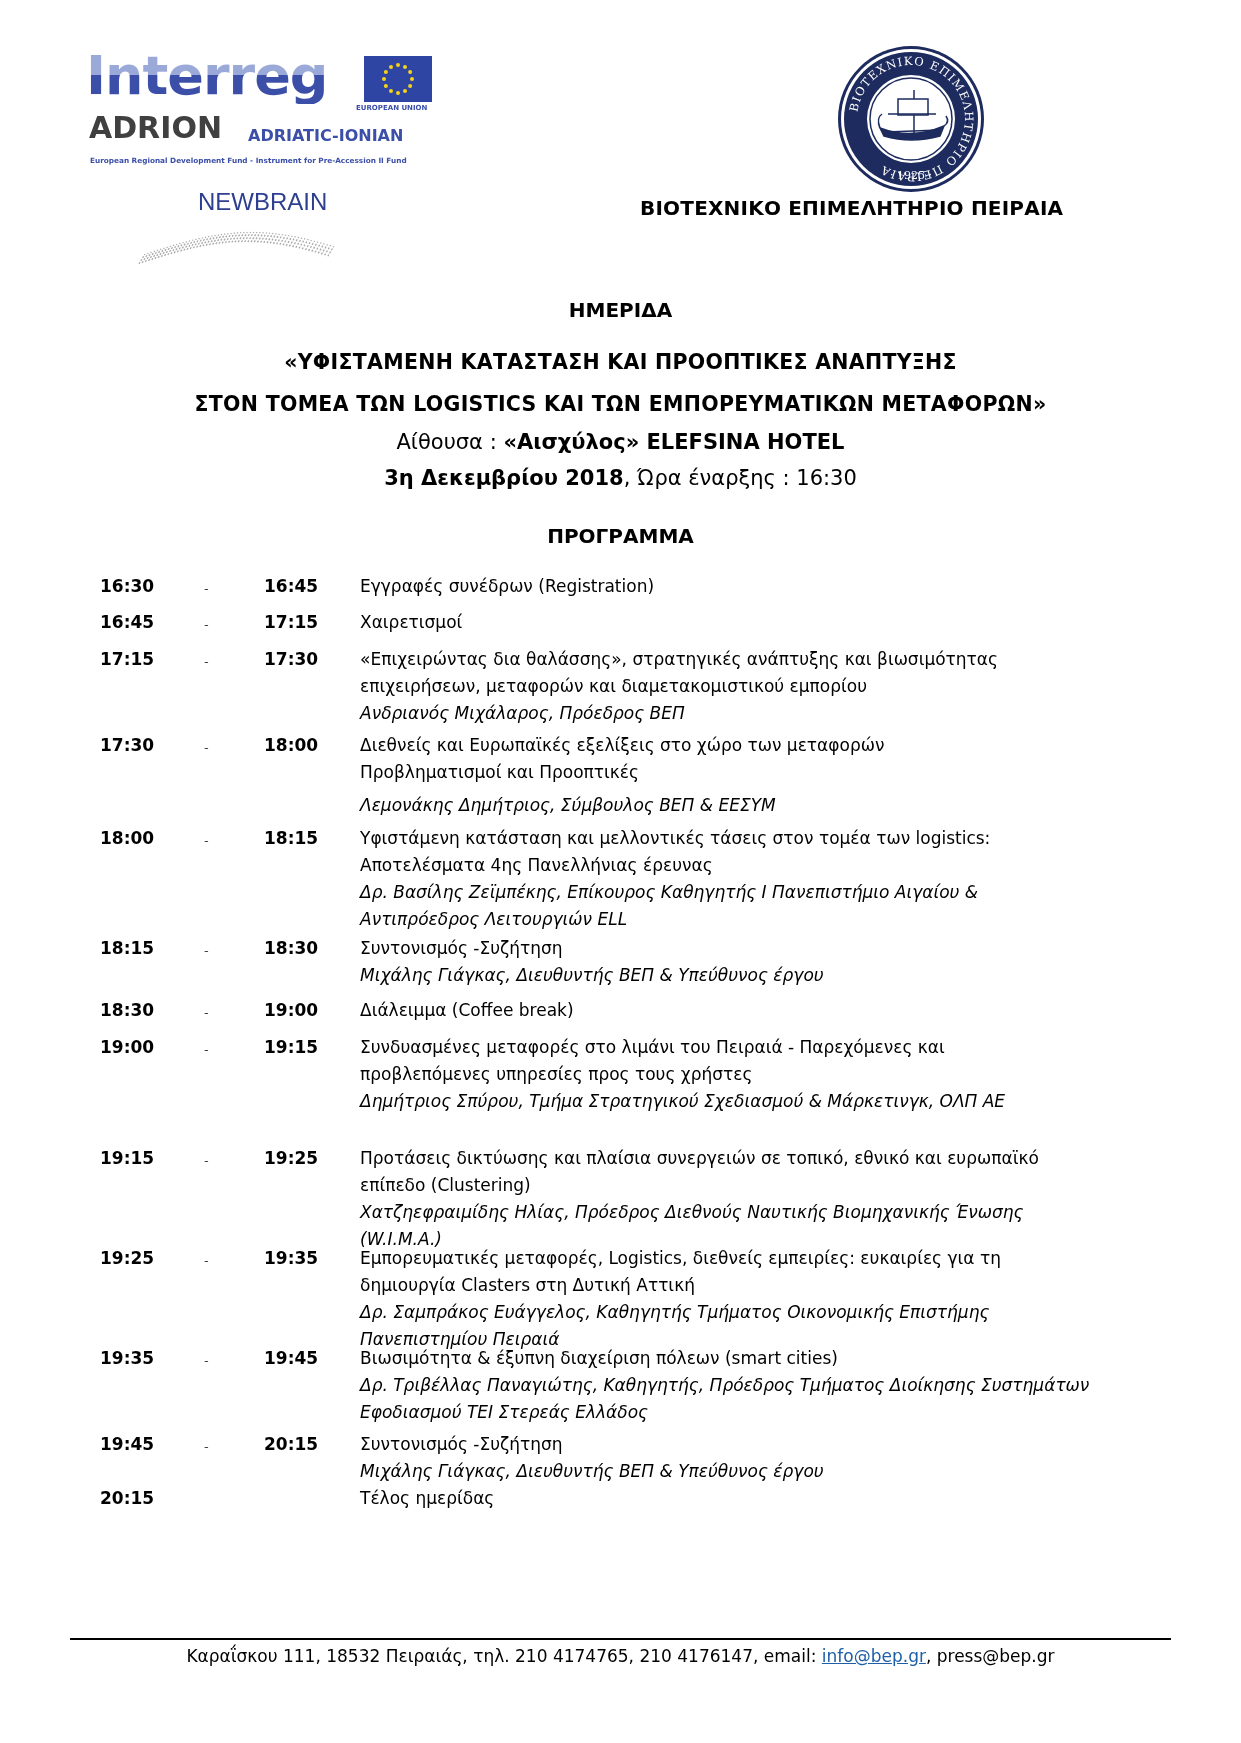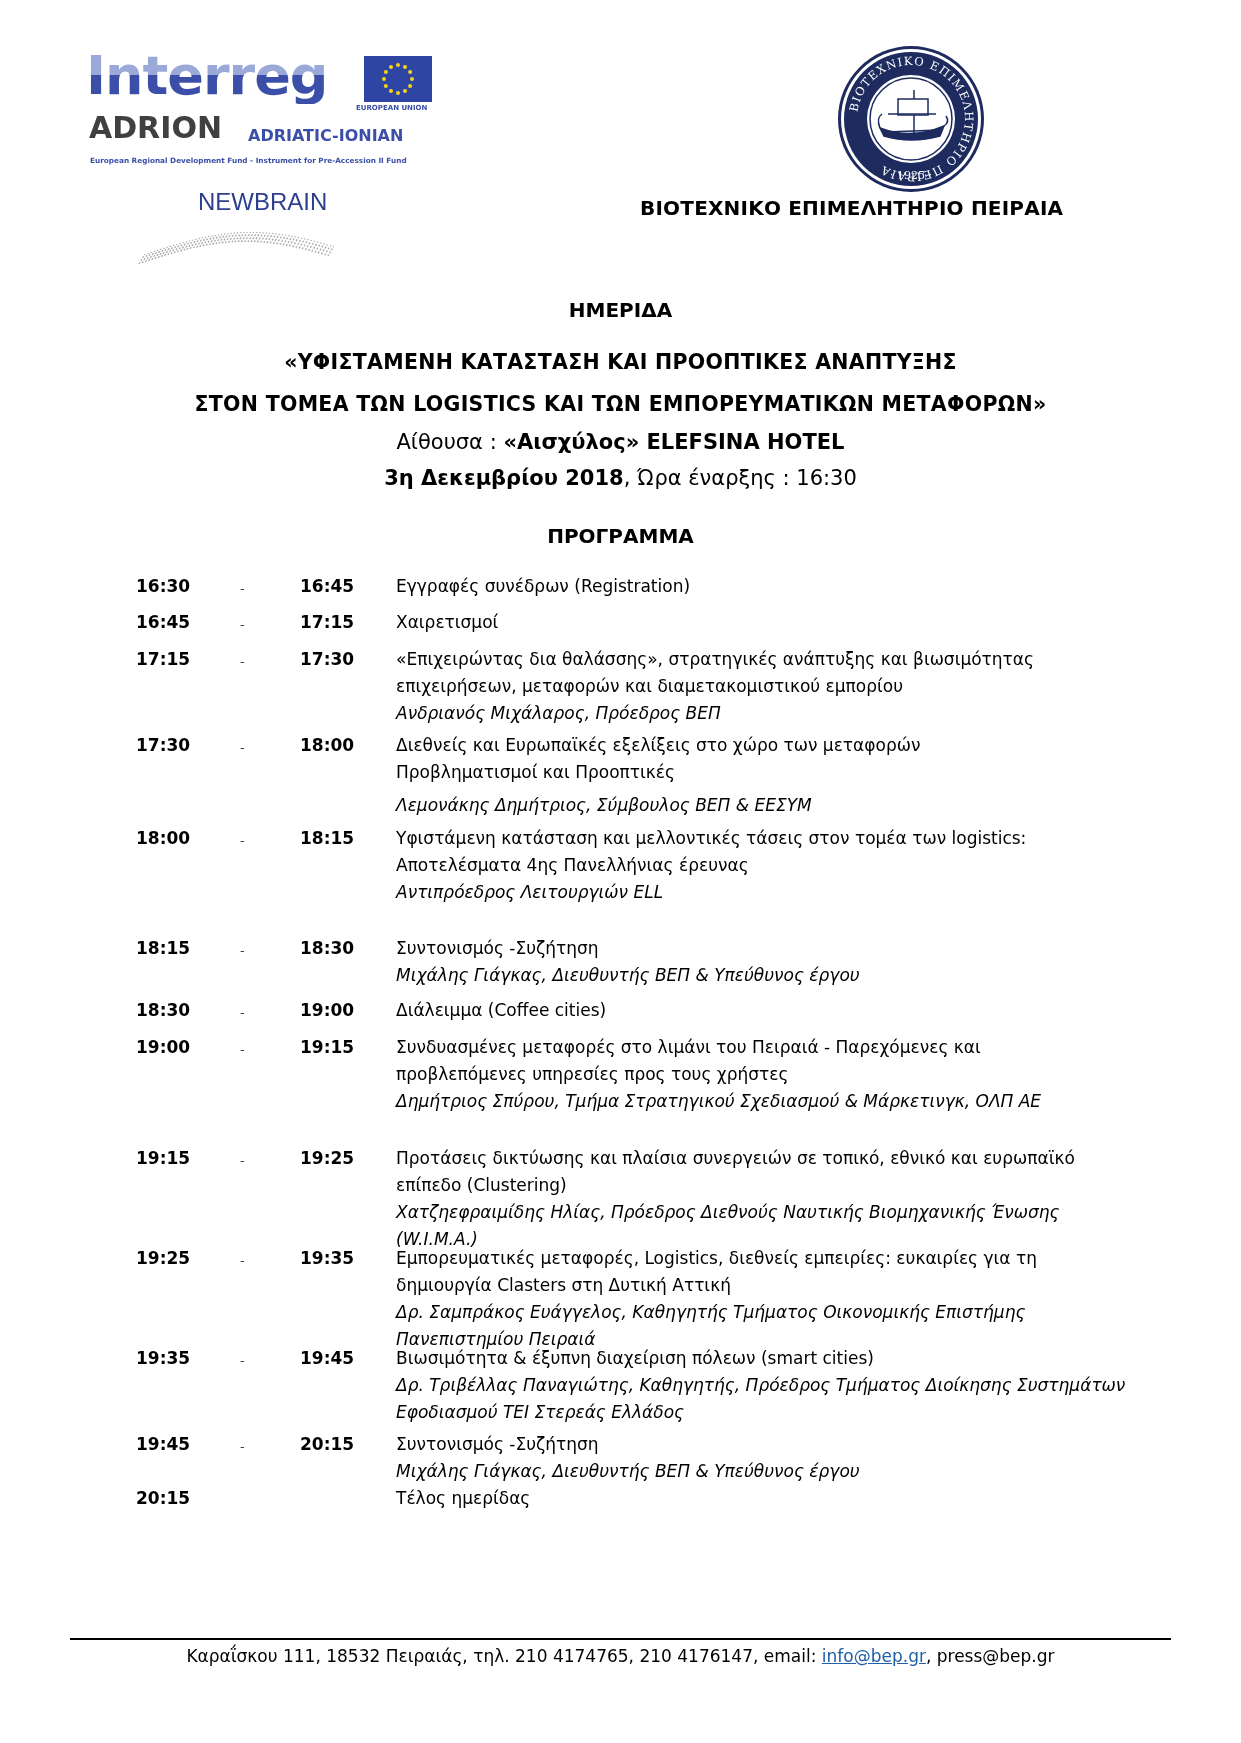--- a/index.html
+++ b/index.html
@@ -29,21 +29,21 @@
     .t-hmerida { top: 298px; font-family: "DejaVu Sans", sans-serif; font-weight: bold; font-size: 20px; }
     .t-line1 { top: 350px; font-family: "DejaVu Sans", sans-serif; font-weight: bold; font-size: 20.5px; letter-spacing: 0.3px; }
     .t-line2 { top: 392px; font-family: "DejaVu Sans", sans-serif; font-weight: bold; font-size: 20.5px; letter-spacing: 0.3px; }
     .t-venue { top: 430px; font-family: "DejaVu Sans", sans-serif; font-size: 21px; }
     .t-date { top: 466px; font-family: "DejaVu Sans", sans-serif; font-size: 21px; }
     .b { font-weight: bold; }
     .t-programma { top: 524px; font-family: "DejaVu Sans", sans-serif; font-weight: bold; font-size: 20px; }
 
     
     .sched { left: 100px; top: 573px; width: 1080px; font-family: "DejaVu Sans", sans-serif; font-size: 17px; }
-    .row { position: relative; display: flex; margin-left: 36px; }
+    .row { position: relative; display: flex; }
     .c-start { width: 104px; flex: none; font-weight: bold; }
     .c-dash { width: 60px; flex: none; color: #444; font-size: 13px; padding-top: 2px; }
     .c-end { width: 96px; flex: none; font-weight: bold; }
     .c-body { flex: 1; }
     .line { line-height: 27px; white-space: nowrap; }
     .spk { font-style: italic; }
     .c-body .gap { margin-top: 6px; }
 
     
     .footer-rule { left: 70px; top: 1638px; width: 1101px; height: 2px; background: #000; }
@@ -215,38 +215,39 @@
         <div class="line spk gap">Λεμονάκης Δημήτριος, Σύμβουλος ΒΕΠ &amp; ΕΕΣΥΜ</div>
       </div>
     </div>
     <div class="row" style="position: absolute; top: 252px; left: 0px; width: 100%;">
       <div class="c-start line">18:00</div>
       <div class="c-dash line">-</div>
       <div class="c-end line">18:15</div>
       <div class="c-body">
         <div class="line">Υφιστάμενη κατάσταση και μελλοντικές τάσεις στον τομέα των logistics:</div>
         <div class="line">Αποτελέσματα 4ης Πανελλήνιας έρευνας</div>
+        <div class="line spk">Δρ. Βασίλης Ζεϊμπέκης, Επίκουρος Καθηγητής Ι Πανεπιστήμιο Αιγαίου &amp;</div>
         <div class="line spk">Αντιπρόεδρος Λειτουργιών ELL</div>
       </div>
     </div>
     <div class="row" style="position: absolute; top: 362px; left: 0px; width: 100%;">
       <div class="c-start line">18:15</div>
       <div class="c-dash line">-</div>
       <div class="c-end line">18:30</div>
       <div class="c-body">
         <div class="line">Συντονισμός -Συζήτηση</div>
         <div class="line spk">Μιχάλης Γιάγκας, Διευθυντής ΒΕΠ &amp; Υπεύθυνος έργου</div>
       </div>
     </div>
     <div class="row" style="position: absolute; top: 424px; left: 0px; width: 100%;">
       <div class="c-start line">18:30</div>
       <div class="c-dash line">-</div>
       <div class="c-end line">19:00</div>
       <div class="c-body">
-        <div class="line">Διάλειμμα (Coffee cities)</div>
+        <div class="line">Διάλειμμα (Coffee break)</div>
       </div>
     </div>
     <div class="row" style="position: absolute; top: 461px; left: 0px; width: 100%;">
       <div class="c-start line">19:00</div>
       <div class="c-dash line">-</div>
       <div class="c-end line">19:15</div>
       <div class="c-body">
         <div class="line">Συνδυασμένες μεταφορές στο λιμάνι του Πειραιά  - Παρεχόμενες και</div>
         <div class="line">προβλεπόμενες υπηρεσίες προς τους χρήστες</div>
         <div class="line spk">Δημήτριος Σπύρου, Τμήμα Στρατηγικού Σχεδιασμού &amp; Μάρκετινγκ, ΟΛΠ ΑΕ</div>

